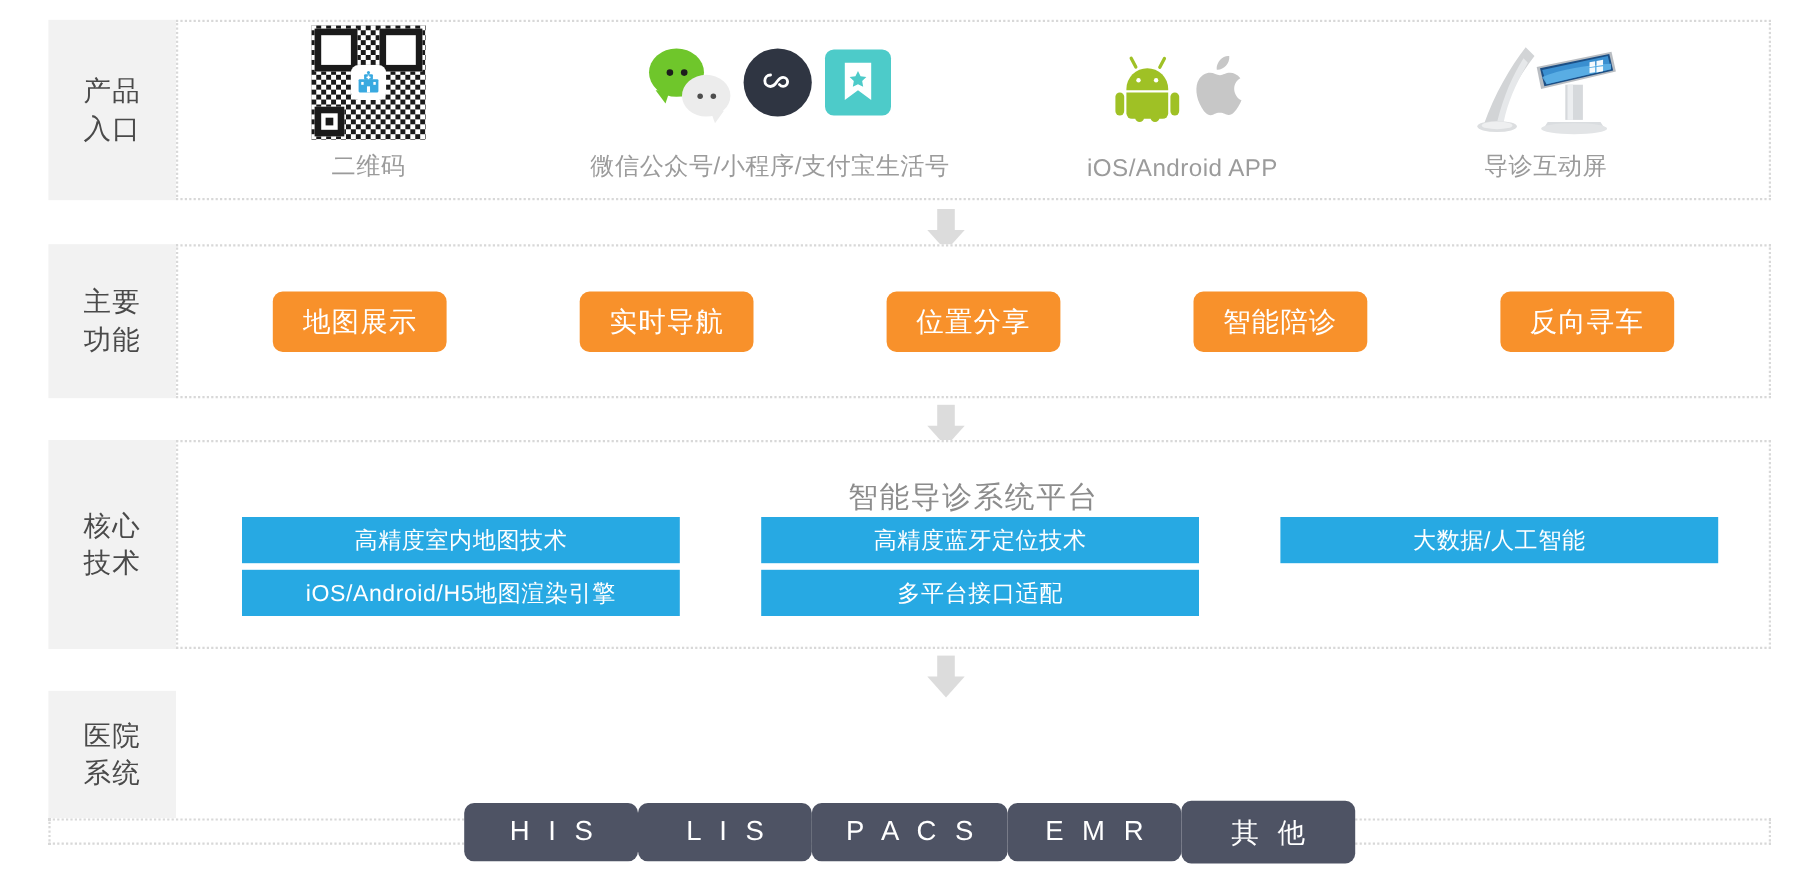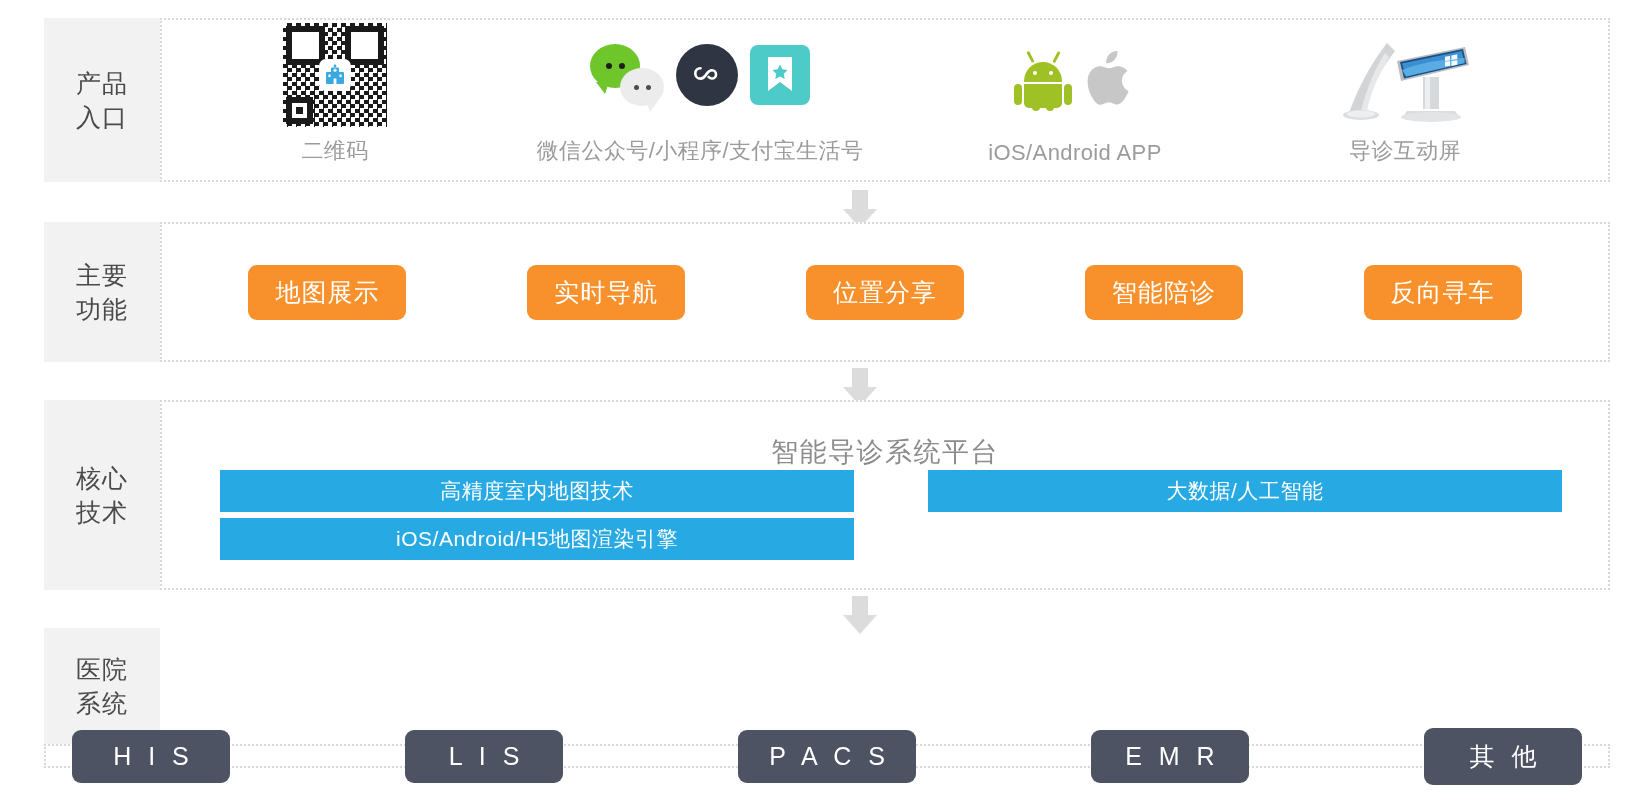--- a/index.html
+++ b/index.html
@@ -259,21 +259,21 @@
     letter-spacing: .5px;
     white-space: nowrap;
     overflow: hidden;
   }
 
   
   #row-his { left: 44px; top: 628px; width: 1566px; height: 140px; flex-direction: column; }
   #row-his .row-label { height: 140px; }
   .his-wrap {
     position: absolute; inset: 0;
-    display: flex; align-items: center; justify-content: space-between;
+    display: flex; align-items: center; justify-content: center;
     padding: 0 26px;
   }
   .pill-dark {
     min-width: 158px;
     padding: 12px 26px;
     background: #4e5364;
     border-radius: 9px;
     color: #ffffff;
     font-size: 25px;
     text-align: center;
@@ -442,20 +442,24 @@
       <span>技术</span>
     </div>
     <div class="row-panel">
       <div class="tech-title">智能导诊系统平台</div>
       <div class="tech-cols">
         <div class="tech-col">
           <div class="bar-blue">高精度室内地图技术</div>
           <div class="bar-blue">iOS/Android/H5地图渲染引擎</div>
         </div>
         <div class="tech-col">
+          <div class="bar-blue">高精度蓝牙定位技术</div>
+          <div class="bar-blue">多平台接口适配</div>
+        </div>
+        <div class="tech-col">
           <div class="bar-blue">大数据/人工智能</div>
         </div>
       </div>
     </div>
   </div>
 
   <div class="arrow" id="arrow-3">
     <span class="shaft"></span>
       <span class="head"></span>
   </div>

